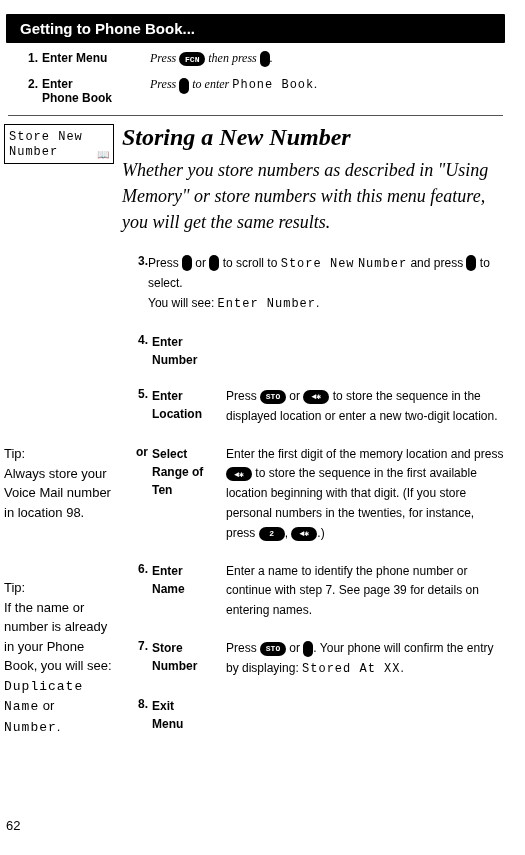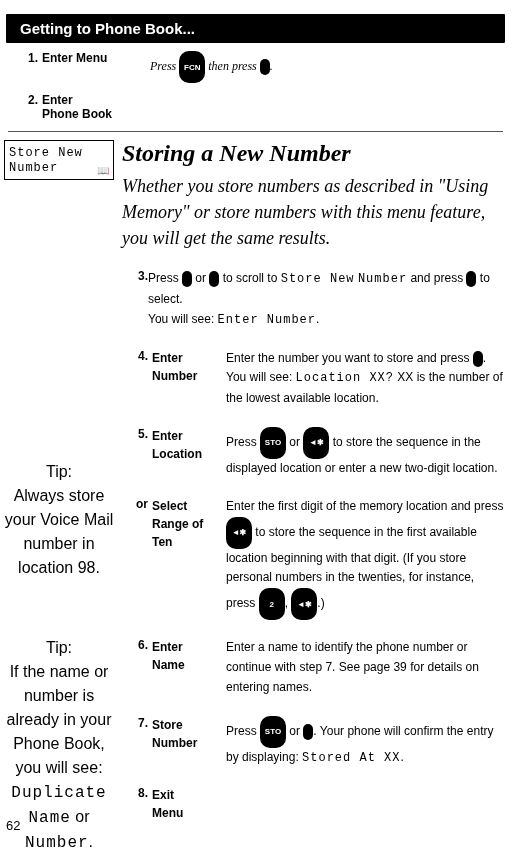--- a/index.html
+++ b/index.html
@@ -9,33 +9,33 @@
   
   .black-header { background: #000; color: #fff; font-weight: bold; font-size: 15px; padding: 6px 14px; border-radius: 1px; margin: 0 6px 8px 6px; }
 
   
   .intro-step-row { display: flex; align-items: flex-start; margin-bottom: 10px; padding-left: 18px; padding-right: 12px; }
   .intro-step-num { width: 20px; text-align: right; font-weight: bold; font-size: 12px; flex-shrink:0; }
   .intro-step-label { width: 112px; font-weight: bold; font-size: 12px; padding-left: 4px; flex-shrink:0; }
   .intro-step-desc { font-size: 12px; flex: 1; font-style: italic; font-family: Georgia, serif; }
 
   
-  .keybtn { display: inline-flex; align-items:center; justify-content:center; background:#000; color:#fff; border-radius:10px; min-width:26px; height:14px; font-size:8px; font-style:normal; font-weight:bold; padding:16px 4px; vertical-align:middle; font-family: Liberation Sans, sans-serif; }
+  .keybtn { display: inline-flex; align-items:center; justify-content:center; background:#000; color:#fff; border-radius:10px; min-width:26px; height:14px; font-size:8px; font-style:normal; font-weight:bold; padding:0 4px; vertical-align:middle; font-family: Liberation Mono, monospace; }
   .ovalplain { display:inline-block; background:#000; width:10px; height:16px; border-radius:5px; vertical-align:middle; }
 
   
   .lcd { font-family: "Courier New", monospace; letter-spacing: 1px; font-style: normal; }
 
   
   .lower { display:flex; margin-top: 7px; }
   .sidebar { width: 122px; flex-shrink:0; padding-left: 4px; padding-right:8px; }
   .sidebar-box { border:1px solid #000; padding:4px 6px 4px 4px; font-size:12px; position:relative; margin-bottom: 280px; }
   .sidebar-box .book-icon { position:absolute; bottom:3px; right:3px; font-size:10px; }
 
-  .tip-block { font-size:16px; line-height:1.5; margin-bottom: 56px; text-align: center; }
+  .tip-block { font-size:13px; line-height:1.5; margin-bottom: 56px; }
   .tip-title { font-weight: normal; }
 
   .main { flex:1; padding-right:6px; }
   .main-title { font-family: Georgia, 'Times New Roman', serif; font-weight: bold; font-style: italic; font-size: 24px; margin-bottom: 6px; }
   .main-sub { font-family: Georgia, serif; font-style: italic; font-size: 18px; line-height: 1.45; margin-bottom: 18px; }
 
   .step-row { display:flex; margin-bottom: 18px; }
   .step-num { width:26px; text-align:right; font-weight:bold; font-size:12px; flex-shrink:0; }
   .step-or { width:26px; text-align:right; font-weight:bold; font-size:12px; flex-shrink:0; }
   .step-label { width:78px; font-weight:bold; font-size:12px; padding-left:4px; flex-shrink:0; line-height:1.5; }
@@ -59,20 +59,23 @@
   <div class="intro-step-desc">
     <span>Press </span><span class="keybtn">FCN</span><span> then press </span><span class="ovalplain"></span><span>.</span>
   </div>
 </div>
 
 <div class="intro-step-row">
   <div class="intro-step-num">2.</div>
   <div class="intro-step-label">
     <span>Enter</span><br>
     <span>Phone Book</span>
+  </div>
+  <div class="intro-step-desc">
+    <span>Press </span><span class="ovalplain"></span><span> to enter </span><span class="lcd">Phone Book</span><span>.</span>
   </div>
 </div>
 
 <hr class="sep">
 
 <div class="lower">
 
   <div class="sidebar">
     <div class="sidebar-box">
       <span class="lcd">Store New</span><br>
@@ -103,23 +106,20 @@
         <span>Press </span><span class="ovalplain"></span><span> or </span><span class="ovalplain"></span><span> to scroll to </span><span class="lcd">Store New</span> <span class="lcd">Number</span><span> and press </span><span class="ovalplain"></span><span> to select.</span><br>
         <span>You will see: </span><span class="lcd">Enter Number</span><span>.</span>
       </div>
     </div>
 
     <div class="step-row">
       <div class="step-num">4.</div>
       <div class="step-label">
         <span>Enter</span><br>
         <span>Number</span>
-      </div>
-      <div class="step-desc">
-        <span>Enter the number you want to store and press </span><span class="ovalplain"></span><span>. You will see: </span><span class="lcd">Location XX?</span><span> XX is the number of the lowest available location.</span>
       </div>
     </div>
 
     <div class="step-row">
       <div class="step-num">5.</div>
       <div class="step-label">
         <span>Enter</span><br>
         <span>Location</span>
       </div>
       <div class="step-desc">

